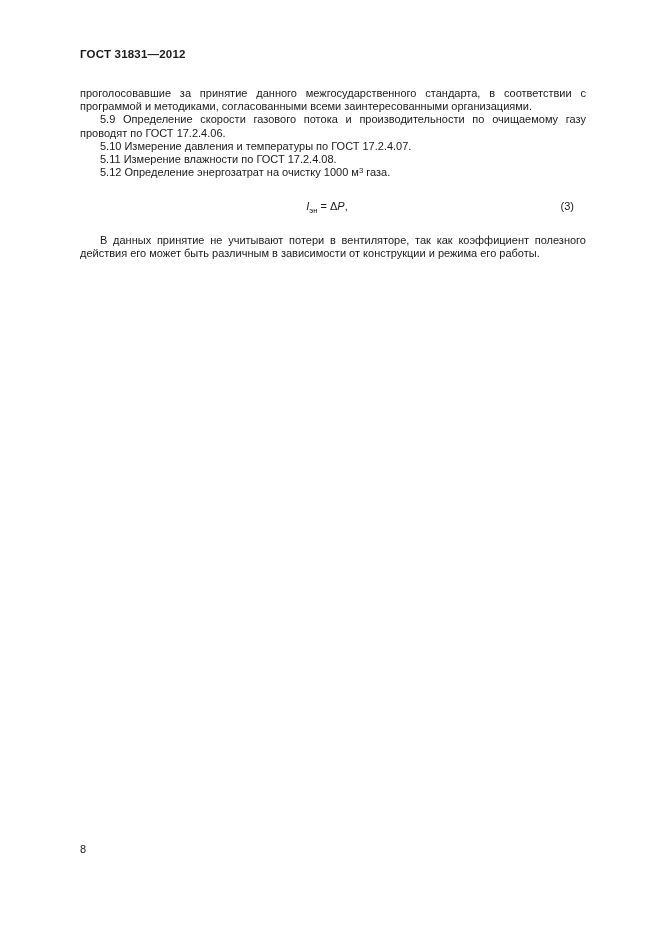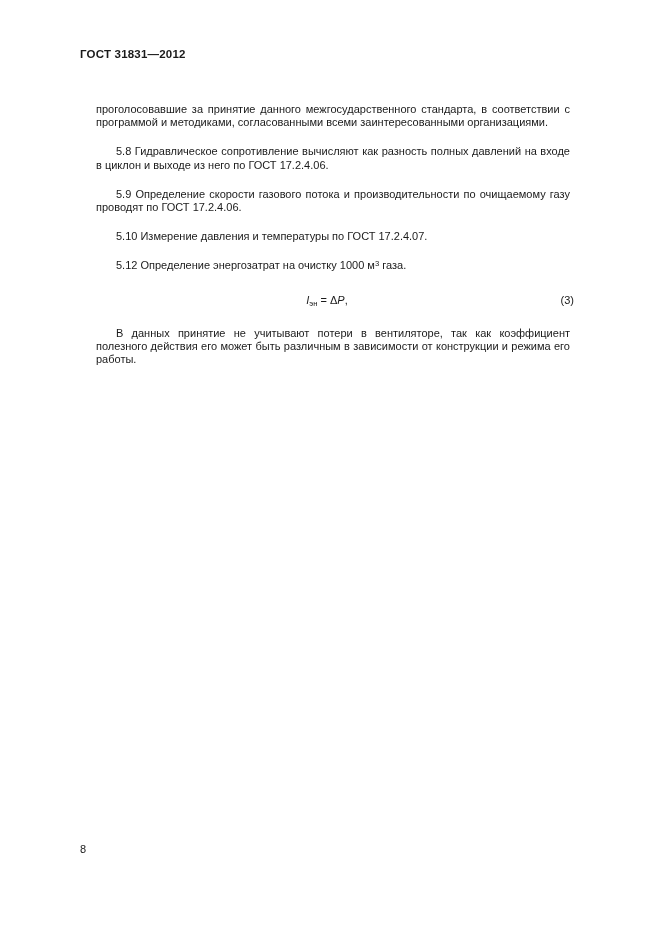--- a/index.html
+++ b/index.html
@@ -26,21 +26,21 @@
   }
   .content {
     position: absolute;
     left: 80px;
     top: 87px;
     width: 506px;
     font-size: 11px;
     line-height: 13.2px;
     text-align: justify;
   }
-  .content p { margin: 16px; }
+  .content p { margin: 0; }
   .content p.indent { text-indent: 20px; }
   .content p.noindent { text-indent: 0; }
   sup { font-size: 70%; vertical-align: baseline; position: relative; top: -0.45em; }
   sub { font-size: 70%; vertical-align: baseline; position: relative; top: 0.35em; }
   .formula-row {
     position: relative;
     margin: 20px 12px 19px 0;
     text-align: center;
     text-indent: 0;
   }
@@ -61,26 +61,26 @@
 <body>
 
 <div class="page">
 
   <div class="header">ГОСТ 31831—2012</div>
 
   <div class="content">
 
     <p class="noindent">проголосовавшие за принятие данного межгосударственного стандарта, в соответствии с программой и методиками, согласованными всеми заинтересованными организациями.</p>
 
-    <p class="indent">5.8 Гидравлическое сопротивление вычисляют как разность полных давлений на входе в циклон и выходе из него по ГОСТ 17.2.4.06.</p>
 
     <p class="indent">5.9 Определение скорости газового потока и производительности по очищаемому газу проводят по ГОСТ 17.2.4.06.</p>
 
     <p class="indent">5.10 Измерение давления и температуры по ГОСТ 17.2.4.07.</p>
 
+    <p class="indent">5.11 Измерение влажности по ГОСТ 17.2.4.08.</p>
 
     <p class="indent"><span>5.12 Определение энергозатрат на очистку 1000 м</span><sup>3</sup><span> газа.</span></p>
 
 
     <div class="formula-row">
       <span><i>I</i><sub>эн</sub><span> = Δ</span><i>P</i><span>,</span></span>
       <span class="formula-number">(3)</span>
     </div>
 
 

